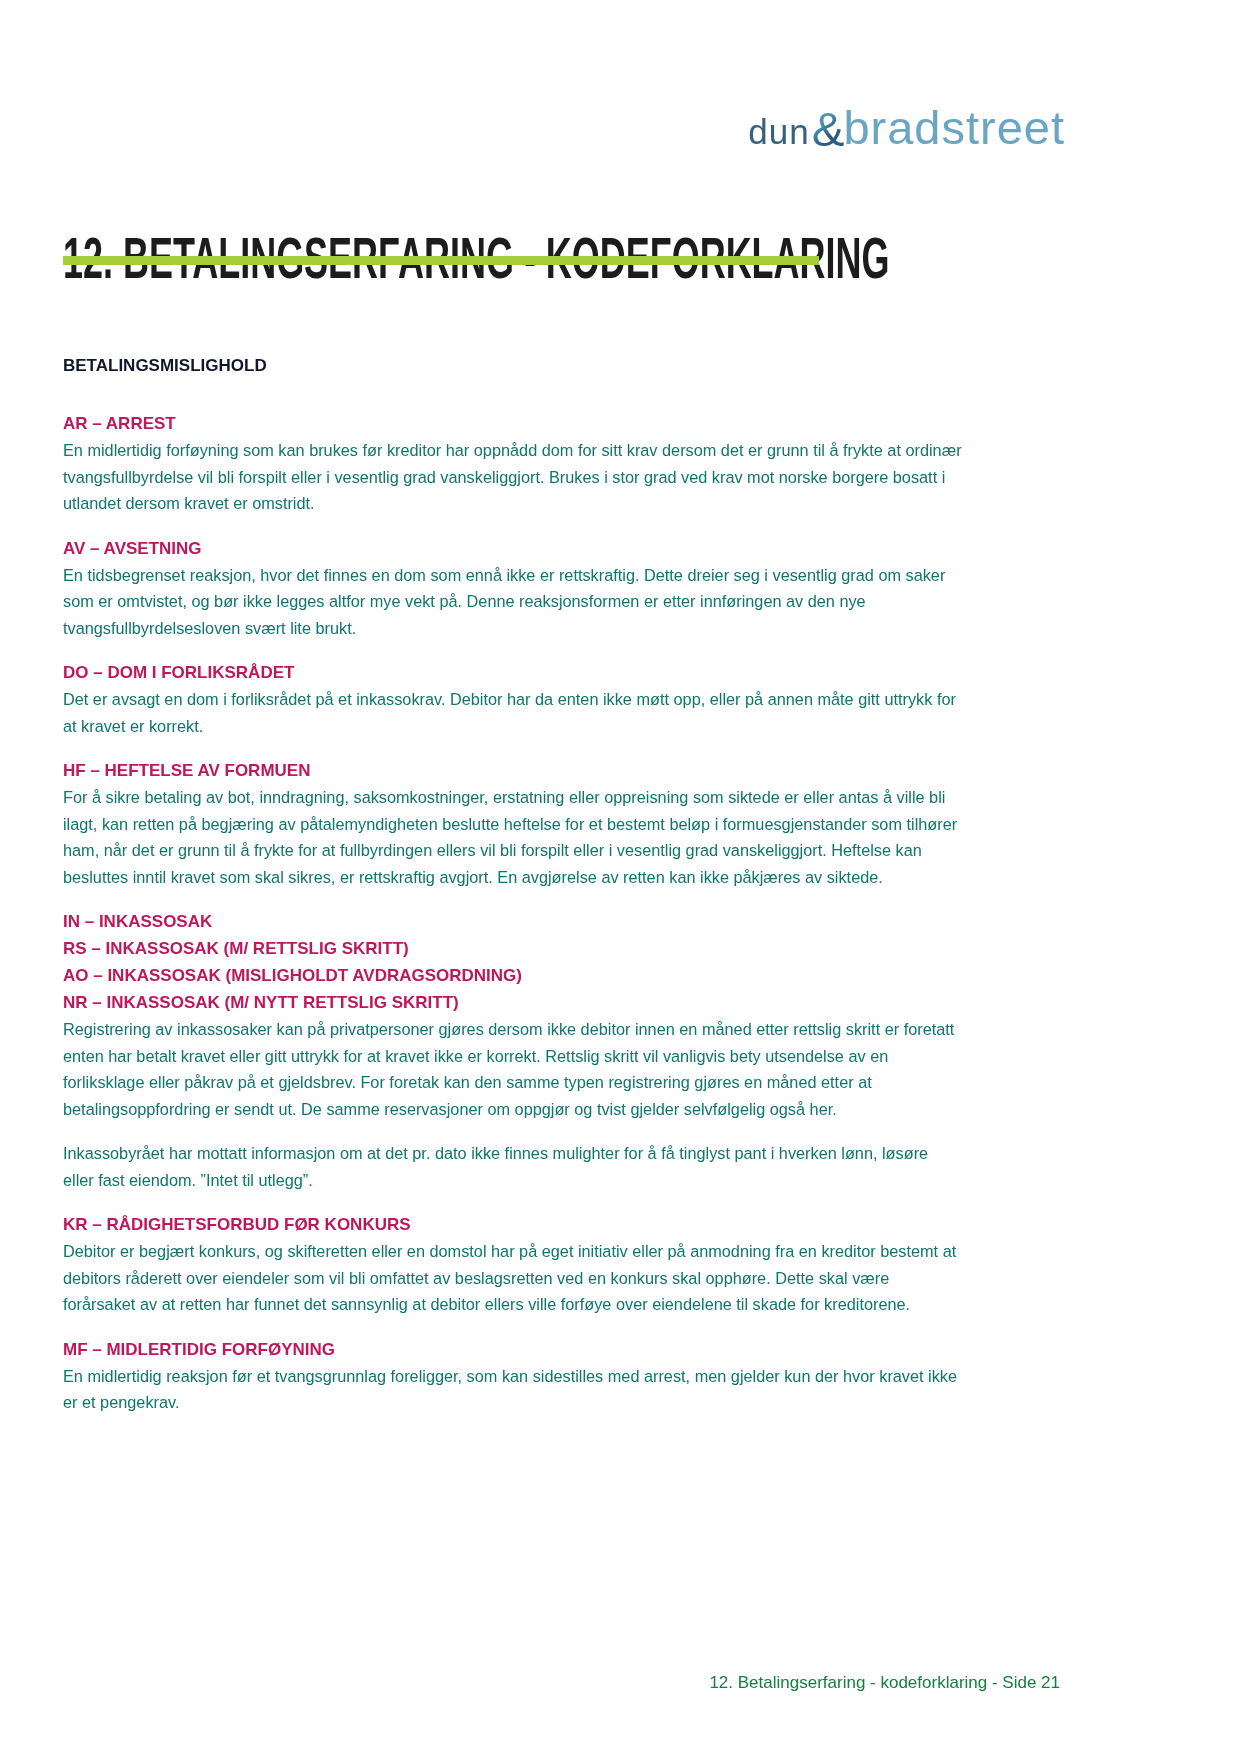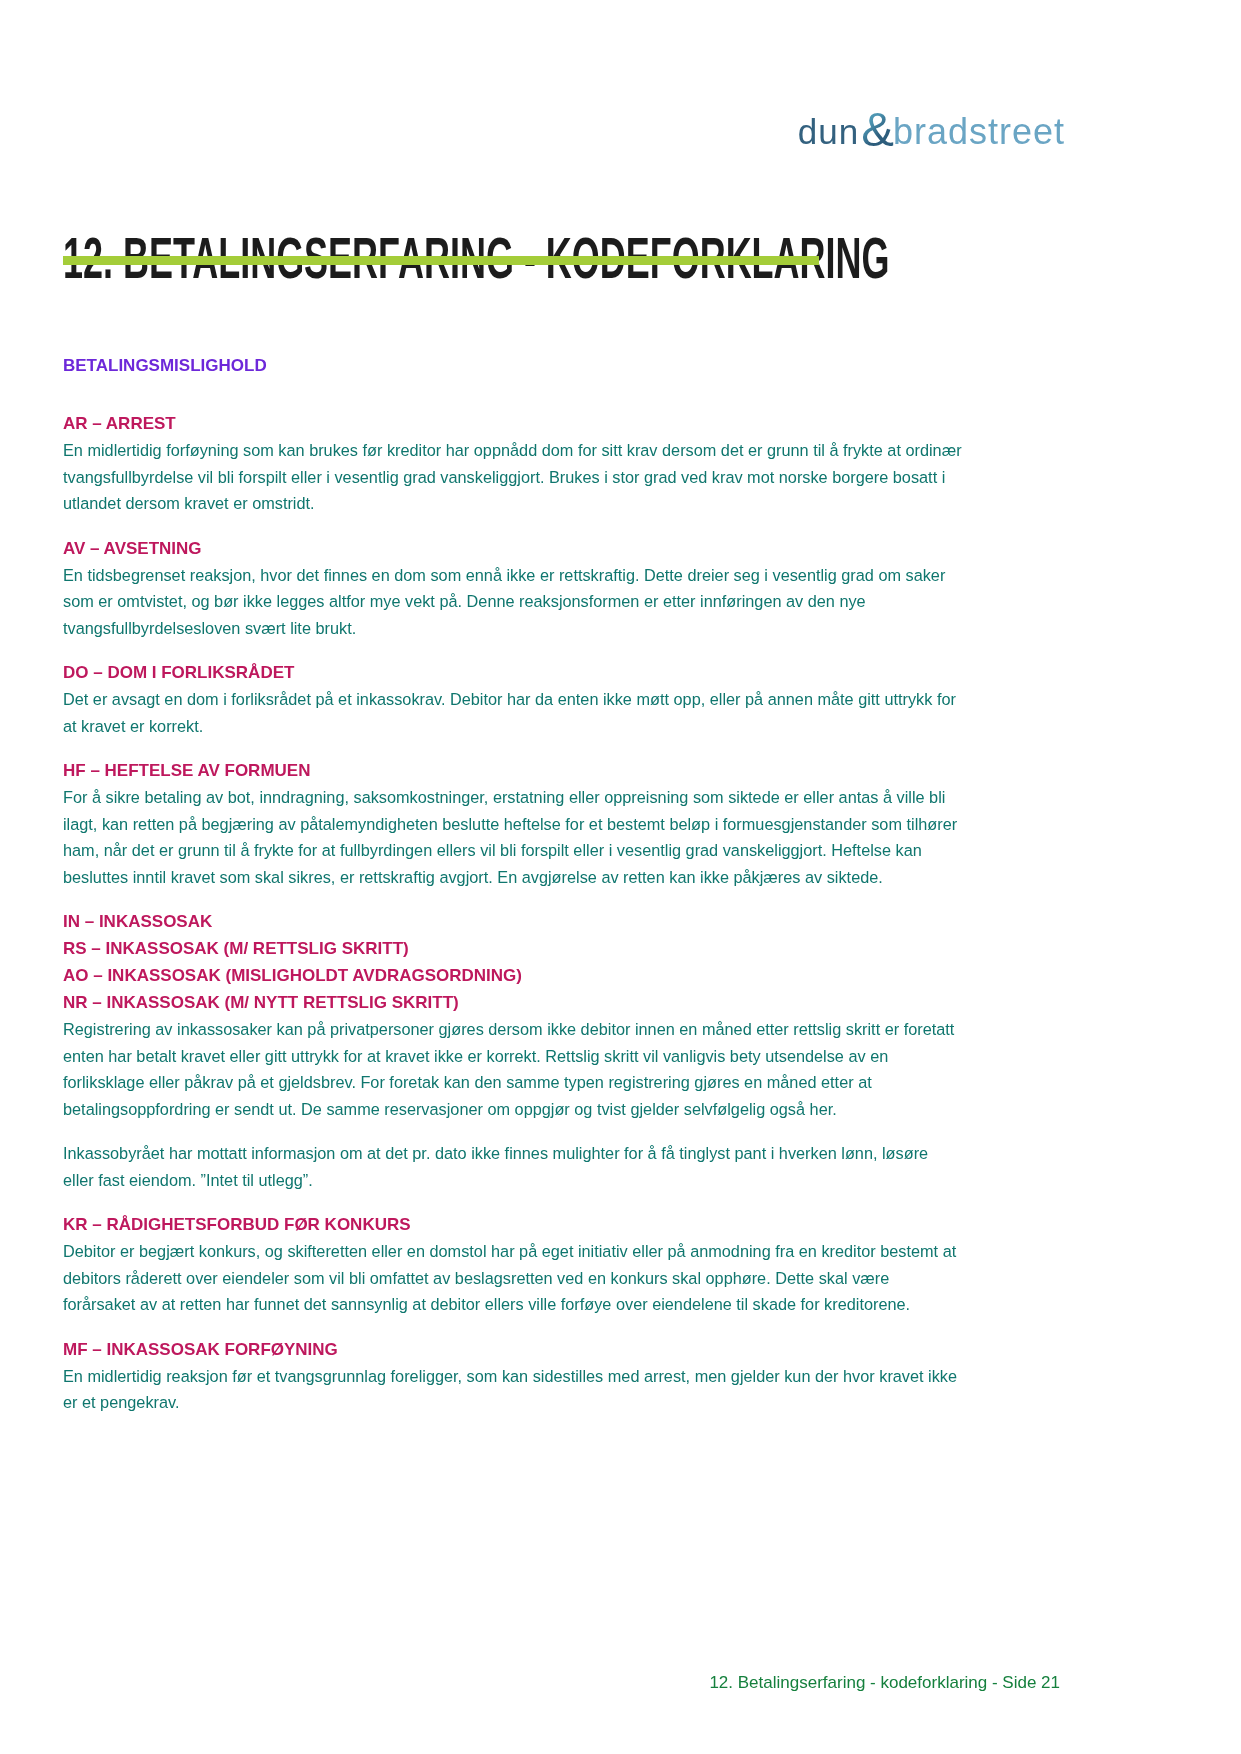--- a/index.html
+++ b/index.html
@@ -27,21 +27,21 @@
   }
   .logo .amp {
     font-size: 49px; font-weight: 400;
     margin: 0 -1px 0 2px;
     background: linear-gradient(135deg, #58a7c0 0%, #4b93b0 35%, #2d5d7c 60%, #2d5d7c 100%);
     -webkit-background-clip: text; background-clip: text;
     -webkit-text-fill-color: transparent; color: #2d5d7c;
     position: relative; top: 2px;
   }
   .logo .word-bradstreet {
-    font-size: 36px; color: #6aa5c4; letter-spacing: 1px; font-weight: 400;
+    font-size: 47px; color: #6aa5c4; letter-spacing: 1px; font-weight: 400;
   }
 
   
   .title {
     position: absolute;
     left: 63px; top: 190px;
     width: 1100px;
     font-size: 58px; font-weight: 700;
     color: #1c1c1c;
     line-height: 58px;
@@ -58,21 +58,21 @@
   }
 
   
   .content {
     position: absolute;
     left: 63px; top: 352px;
     width: 900px;
     color: #3c3c3c;
   }
   .section-header {
-    font-size: 17px; font-weight: 700; color: #6d28d9;
+    font-size: 17px; font-weight: 700; color: #0f172a;
     line-height: 27px;
     margin: 0 0 31px 0;
   }
   .entry { margin: 0 0 18px 0; }
   .entry-heading {
     font-size: 17px; font-weight: 700; color: #be185d;
     line-height: 27px; margin: 0;
   }
   .entry-body {
     font-size: 16.3px; font-weight: 400; color: #0f766e;
@@ -129,21 +129,21 @@
           <p class="entry-body">Registrering av inkassosaker kan på privatpersoner gjøres dersom ikke debitor innen en måned etter rettslig skritt er foretatt enten har betalt kravet eller gitt uttrykk for at kravet ikke er korrekt. Rettslig skritt vil vanligvis bety utsendelse av en forliksklage eller påkrav på et gjeldsbrev. For foretak kan den samme typen registrering gjøres en måned etter at betalingsoppfordring er sendt ut. De samme reservasjoner om oppgjør og tvist gjelder selvfølgelig også her.</p>
         </section>
         <section class="entry">
           <p class="entry-body">Inkassobyrået har mottatt informasjon om at det pr. dato ikke finnes mulighter for å få tinglyst pant i hverken lønn, løsøre eller fast eiendom. ”Intet til utlegg”.</p>
         </section>
         <section class="entry">
           <h3 class="entry-heading">KR – RÅDIGHETSFORBUD FØR KONKURS</h3>
           <p class="entry-body">Debitor er begjært konkurs, og skifteretten eller en domstol har på eget initiativ eller på anmodning fra en kreditor bestemt at debitors råderett over eiendeler som vil bli omfattet av beslagsretten ved en konkurs skal opphøre. Dette skal være forårsaket av at retten har funnet det sannsynlig at debitor ellers ville forføye over eiendelene til skade for kreditorene.</p>
         </section>
         <section class="entry">
-          <h3 class="entry-heading">MF – INKASSOSAK FORFØYNING</h3>
+          <h3 class="entry-heading">MF – MIDLERTIDIG FORFØYNING</h3>
           <p class="entry-body">En midlertidig reaksjon før et tvangsgrunnlag foreligger, som kan sidestilles med arrest, men gjelder kun der hvor kravet ikke er et pengekrav.</p>
         </section>
       </div>
   </main>
 
   <div class="footer">12. Betalingserfaring - kodeforklaring - Side 21</div>
 
 </div>
 
 </body></html>

